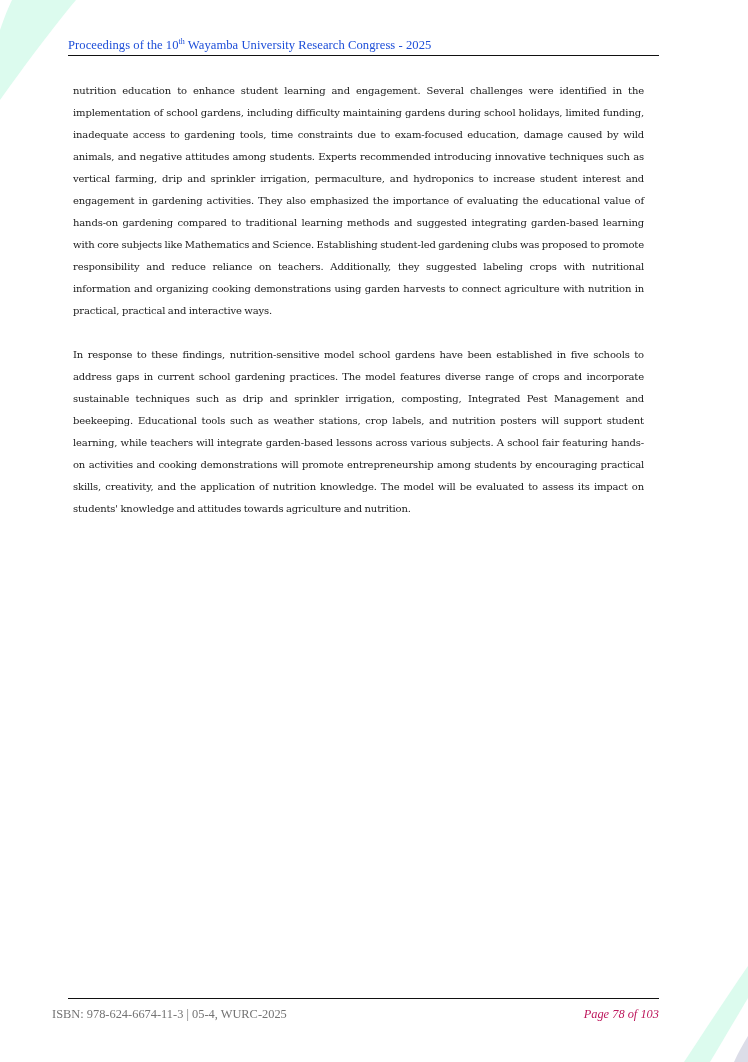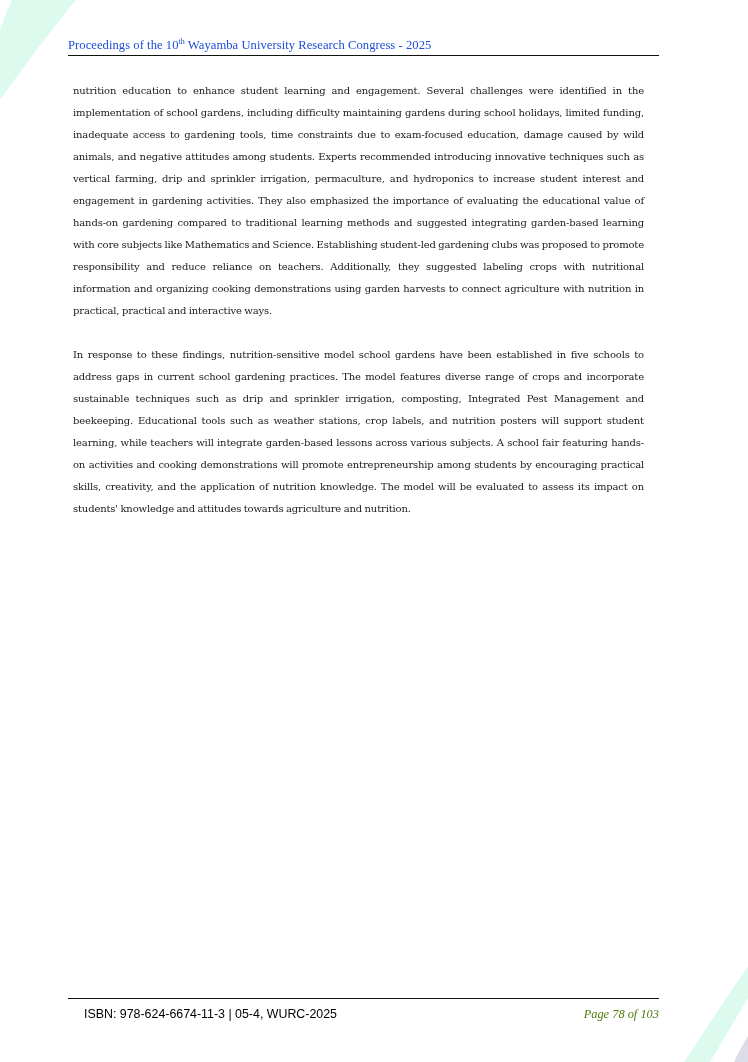--- a/index.html
+++ b/index.html
@@ -27,27 +27,27 @@
     line-height: 22px; text-align: justify; letter-spacing: -0.15px;
     word-spacing: -0.5px;
   }
   .body p { margin: 0 0 22px 0; }
   .body b { font-weight: bold; letter-spacing: 0; }
   .footer-rule {
     position: absolute; left: 68px; top: 998px; width: 591px; height: 0;
     border-top: 1.6px solid #111;
   }
   .footer-left {
-    position: absolute; left: 84px; top: 1007px;
-    font-family: Liberation Sans, sans-serif; font-size: 12.4px; color: #000000;
+    position: absolute; left: 52px; top: 1007px;
+    font-family: Liberation Serif, serif; font-size: 12.4px; color: #737373;
     white-space: nowrap;
   }
   .footer-right {
     position: absolute; right: 89px; top: 1007px;
-    font-family: "Liberation Serif", serif; font-style: italic; font-size: 12.4px; color: #4d7c0f;
+    font-family: "Liberation Serif", serif; font-style: italic; font-size: 12.4px; color: #be185d;
     white-space: nowrap;
   }
 </style>
 </head>
 <body>
 
 <svg class="deco" viewBox="0 0 748 1062" xmlns="http://www.w3.org/2000/svg">
   <path d="M 12 0 L 76 0 C 55 25, 25 65, 0 100 L 0 30 C 4 18, 8 8, 12 0 Z" fill="#dcfbee"></path>
   <path d="M 748 966 L 748 998 C 735 1020, 722 1042, 710 1062 L 684 1062 C 705 1030, 728 995, 748 966 Z" fill="#dcfbee"></path>
   <path d="M 748 1036 L 748 1062 L 734 1062 C 738 1053, 743 1044, 748 1036 Z" fill="#dcdde8"></path>

